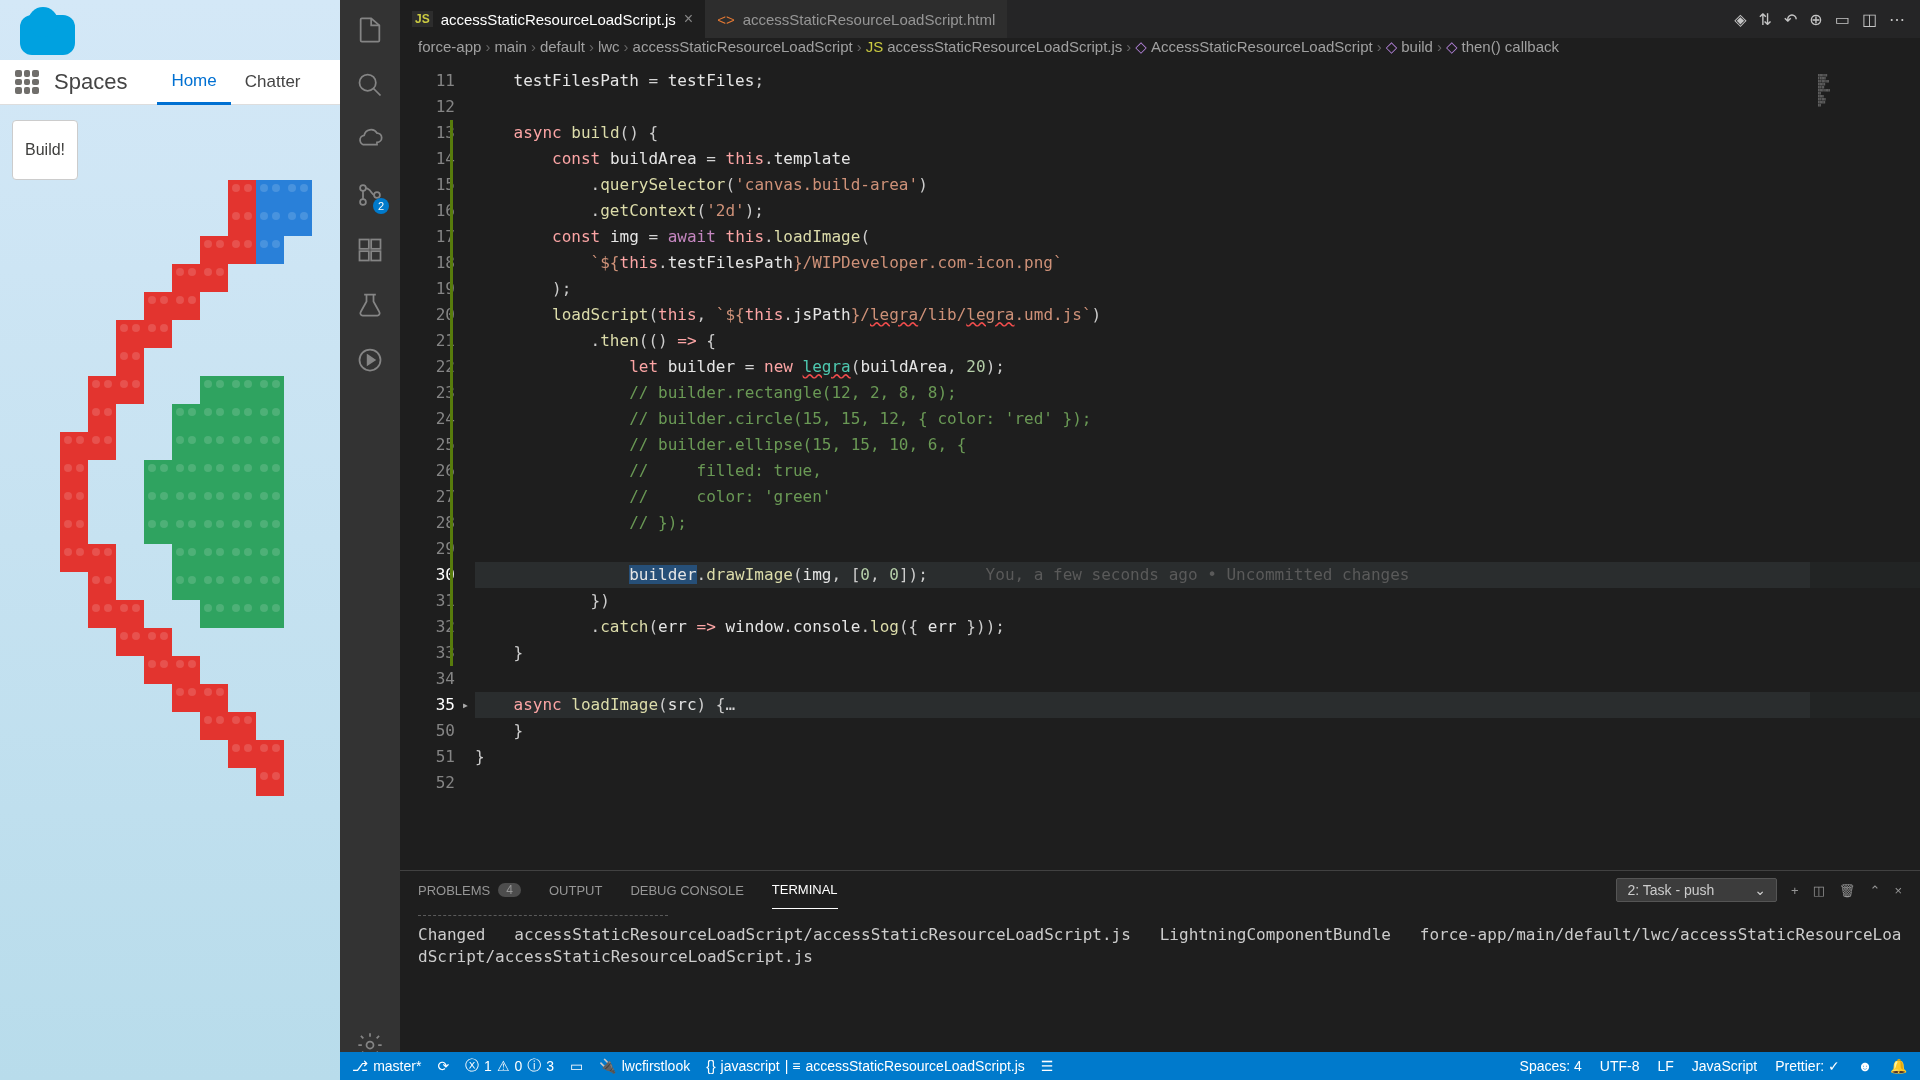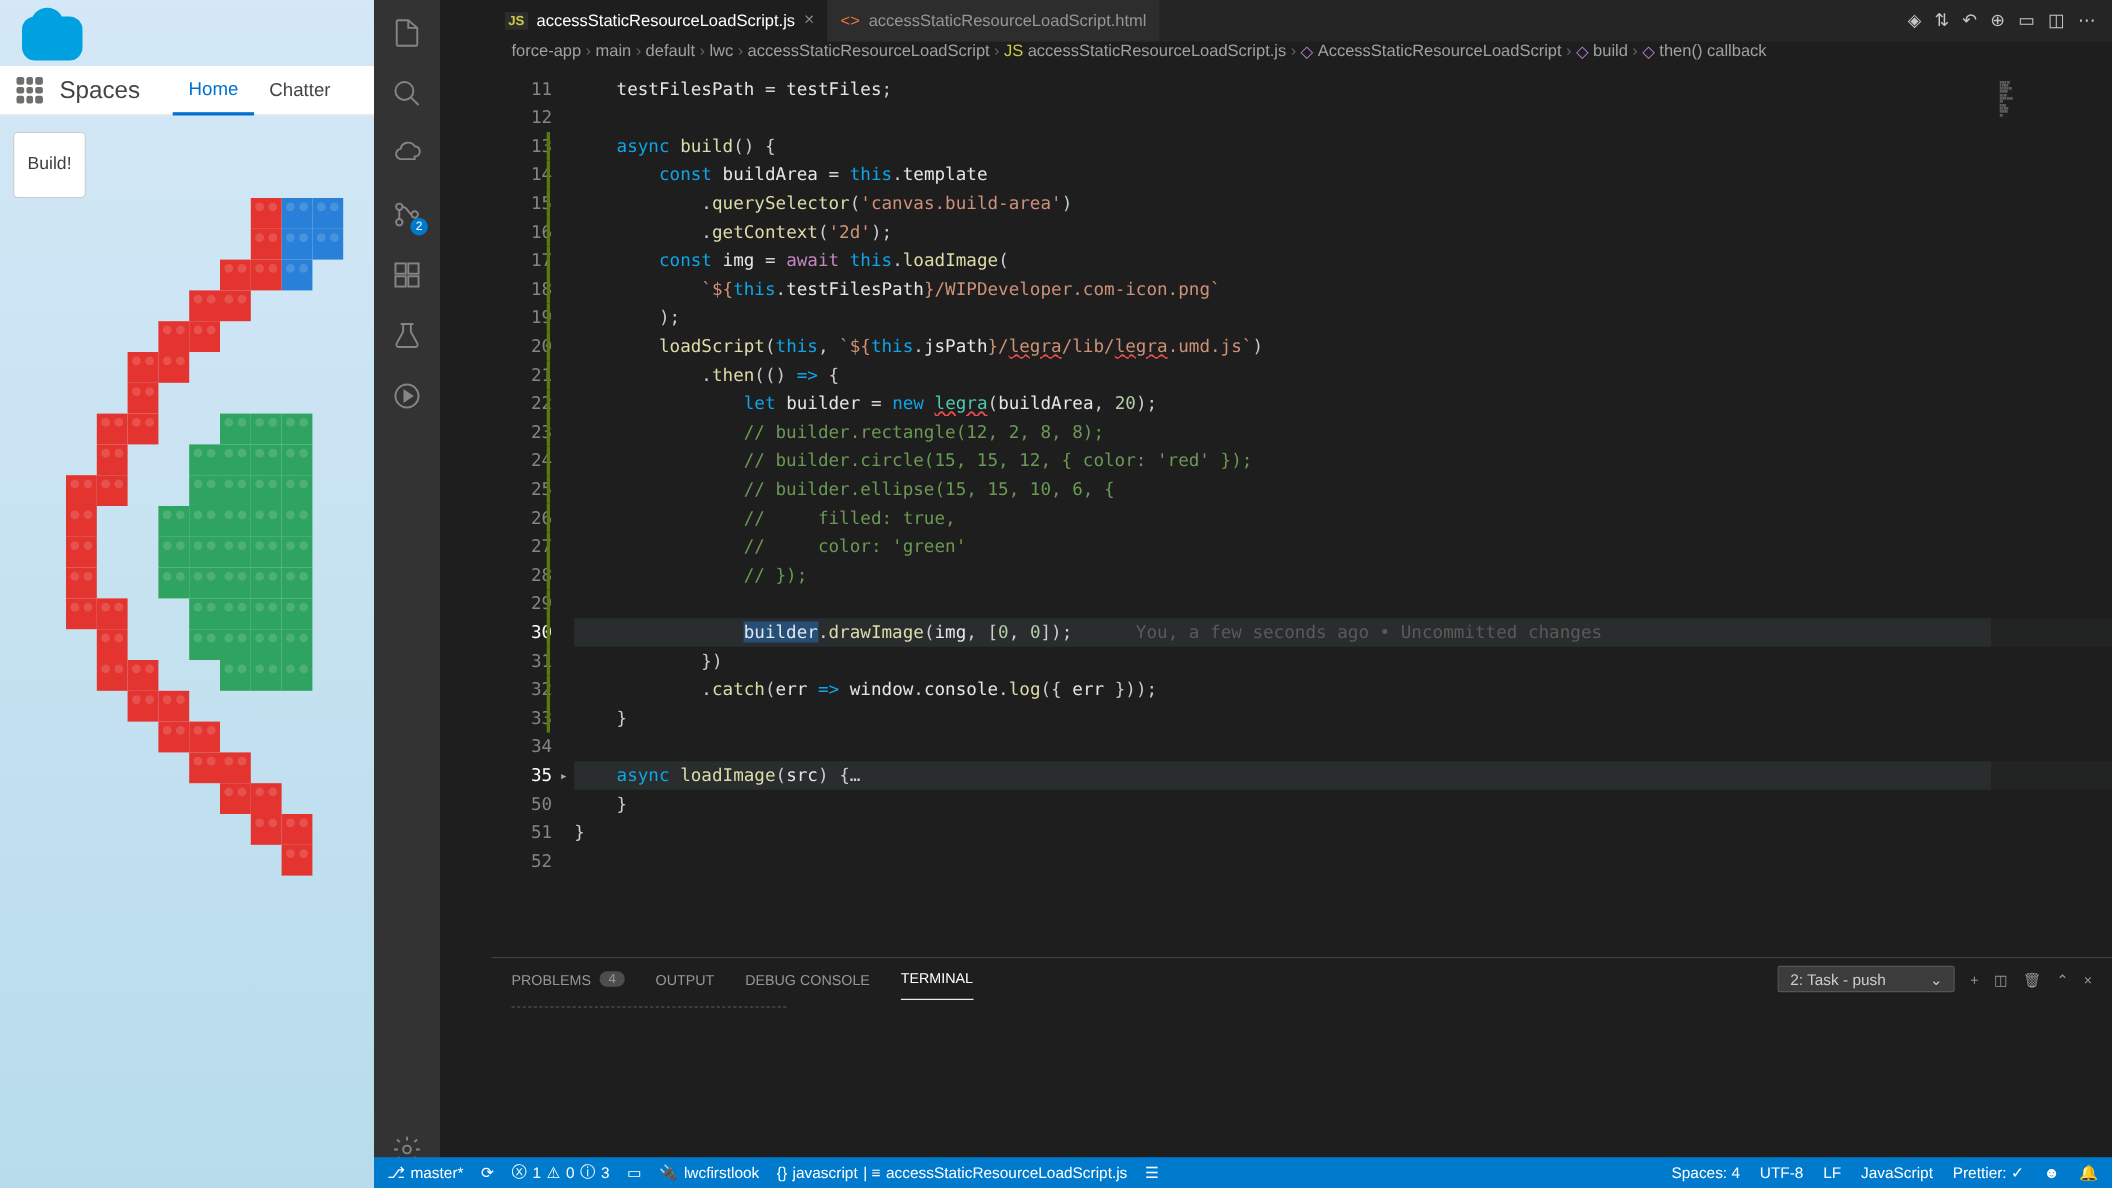--- a/index.html
+++ b/index.html
@@ -101,21 +101,20 @@
   background:#007acc; color:#fff; font-size:11px;
   min-width:16px; height:16px; border-radius:8px;
   display:flex; align-items:center; justify-content:center;
 }
 .activity-bottom { margin-top: auto; margin-bottom: 20px; }
 
 .editor-area {
   flex: 1;
   display: flex;
   flex-direction: column;
-  margin-left: 47px;
 }
 .tabs-bar {
   height: 38px;
   background: #252526;
   display: flex;
   align-items: center;
 }
 .tab {
   height: 38px;
   padding: 0 12px;
@@ -168,21 +167,21 @@
   flex: 1;
   font-family: "SF Mono", Menlo, Consolas, monospace;
   font-size: 16px;
   line-height: 26px;
   padding-top: 2px;
   white-space: pre;
 }
 .code .line { height: 26px; }
 .code .line.hl { background: #2a2d2e; }
 .kw { color: #c586c0; }
-.kw2 { color: #0ea5e9; }
+.kw2 { color: #fca5a5; }
 .fn { color: #dcdcaa; }
 .str { color: #ce9178; }
 .var { color: #e5e5e5; }
 .cls { color: #4ec9b0; }
 .num { color: #b5cea8; }
 .cmt { color: #6a9955; }
 .op { color: #d4d4d4; }
 .sel { background: #264f78; }
 .squiggle { text-decoration: underline wavy #f14c4c; }
 .blame { color: #5a5a5a; }
@@ -498,20 +497,21 @@
           </div>
           <span>+</span>
           <span>◫</span>
           <span>🗑</span>
           <span>⌃</span>
           <span>×</span>
         </div>
       </div>
       <div class="terminal-body">
         <div class="term-hr"></div>
+        <div style="word-break:break-all;white-space:pre-wrap">Changed   accessStaticResourceLoadScript/accessStaticResourceLoadScript.js   LightningComponentBundle   force-app/main/default/lwc/accessStaticResourceLoadScript/accessStaticResourceLoadScript.js</div>
         <div></div>
       </div>
     </div>
 
   </div>
 </div>
 
 <div class="statusbar">
   <div class="sb-item">⎇ <span>master*</span></div>
   <div class="sb-item">⟳</div>

